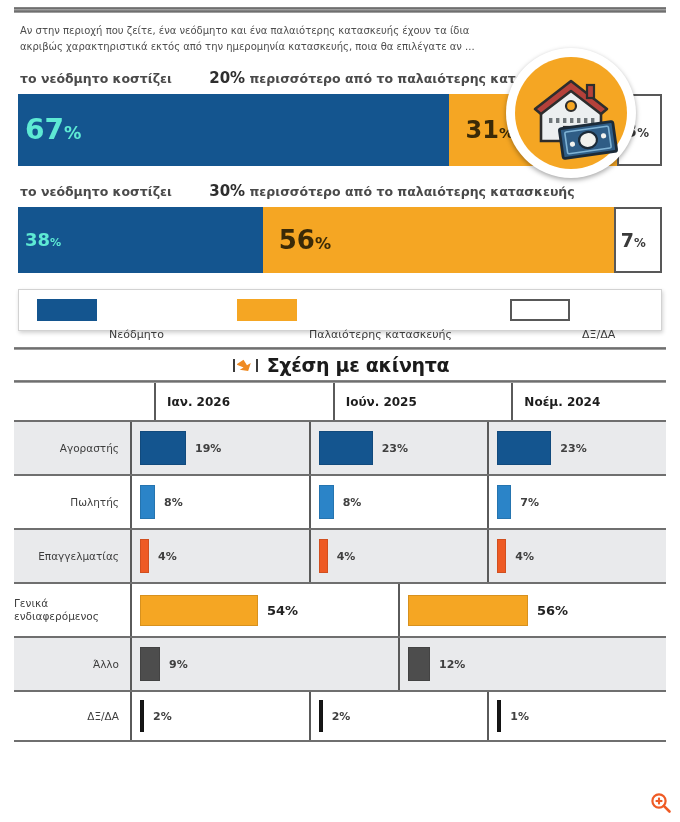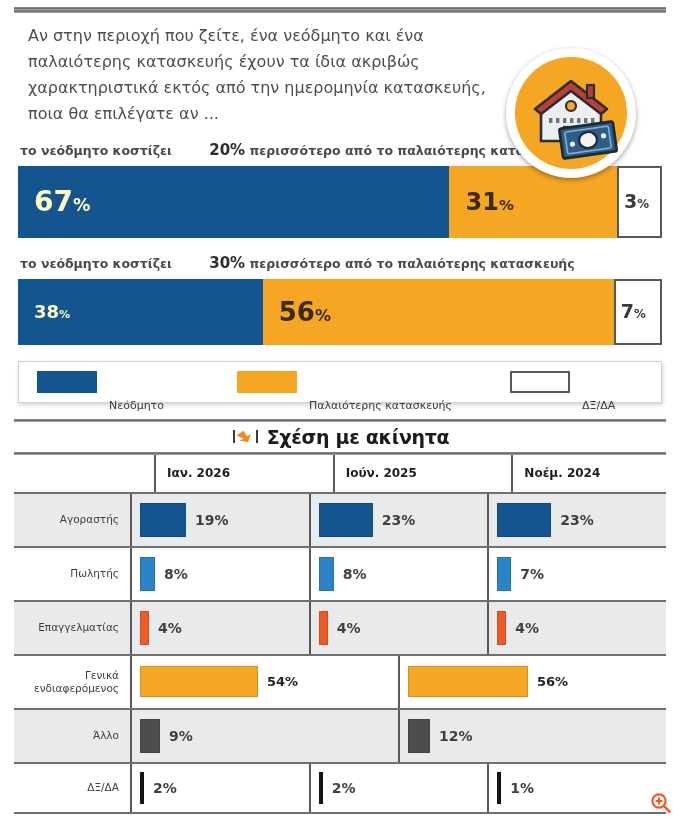--- a/index.html
+++ b/index.html
@@ -32,23 +32,23 @@
   .arrow-mark {
     display: inline-flex; align-items: center;
     margin-right: 7px;
   }
   .arrow-mark .tick {
     width: 2px; height: 13px; background: #3a3a3a; margin: 0 2px;
   }
 
   
   .intro {
-    margin: 10px 20px 0 28px;
+    margin: 10px 20px 0 20px;
     width: 470px;
-    font-size: 16px;
+    font-size: 10px;
     line-height: 1.62;
     color: #4d4d4d;
   }
   .qline {
     margin: 14px 20px 0 20px;
     font-size: 12.5px;
     color: #4a4a4a;
     font-weight: 600;
   }
   .qline b { font-size: 15px; color: #2e2e2e; font-weight: bold; margin-left: 33px; }
@@ -65,21 +65,21 @@
     position: relative;
     display: flex; align-items: center;
     overflow: visible;
   }
   .seg .val {
     font-weight: bold;
     line-height: 1;
     white-space: nowrap;
   }
   .seg.blue { background: #14558f; }
-  .seg.blue .val { color: #fef9c3; padding-left: 16px; font-size: 28px; }
+  .seg.blue .val { color: #5eead4; padding-left: 7px; font-size: 28px; }
   .seg.orange { background: #f5a623; }
   .seg.orange .val { color: #3a2a07; padding-left: 16px; font-size: 24px; }
   .seg.white {
     background: #ffffff;
     border: 2px solid #585858;
   }
   .seg.white .val { color: #3a3a3a; padding-left: 5px; font-size: 19px; }
   .pct-sm { font-size: 0.62em; }
 
   
@@ -120,21 +120,21 @@
   .tbl { margin: 0 14px; position: relative; }
   .trow { display: flex; align-items: stretch; position: relative; }
   .trow.hdr { height: 37px; gap: 24px; }
   .trow.body { height: 52px; }
   .trow.alt { background: #e9eaec; }
   .cell-label {
     width: 116px; flex: 0 0 116px;
     display: flex; align-items: center; justify-content: flex-end;
     padding-right: 11px;
     font-size: 10.5px; color: #3d3d3d;
-    text-align: right; line-height: 1.25;
+    text-align: left; line-height: 1.25;
   }
   .cell-data {
     flex: 1 1 0;
     display: flex; align-items: center;
     border-left: 2px solid #5a5a5a;
     padding-left: 8px;
   }
   .trow.hdr .cell-data {
     font-size: 12px; font-weight: bold; color: #1d1d1d;
     padding-left: 11px;
@@ -144,21 +144,21 @@
     border: 1px solid rgba(0,0,0,.12);
   }
   .bar.c-navy   { background: #14558f; }
   .bar.c-ltblue { background: #2b84c8; }
   .bar.c-red    { background: #ee5a24; }
   .bar.c-orange { background: #f5a623; }
   .bar.c-gray   { background: #4d4d4d; }
   .bar.c-black  { background: #161616; }
   .bval {
     margin-left: 9px;
-    font-size: 14px; font-weight: bold; color: #404040;
+    font-size: 11px; font-weight: bold; color: #404040;
     white-space: nowrap;
   }
   .bval.big { font-size: 13px; color: #232323; }
   .hline { height: 2px; background: #6f6f6f; margin: 0 14px; }
 
   
   .zoom-icon {
     position: absolute; right: 8px; bottom: 8px;
     width: 22px; height: 22px;
   }

